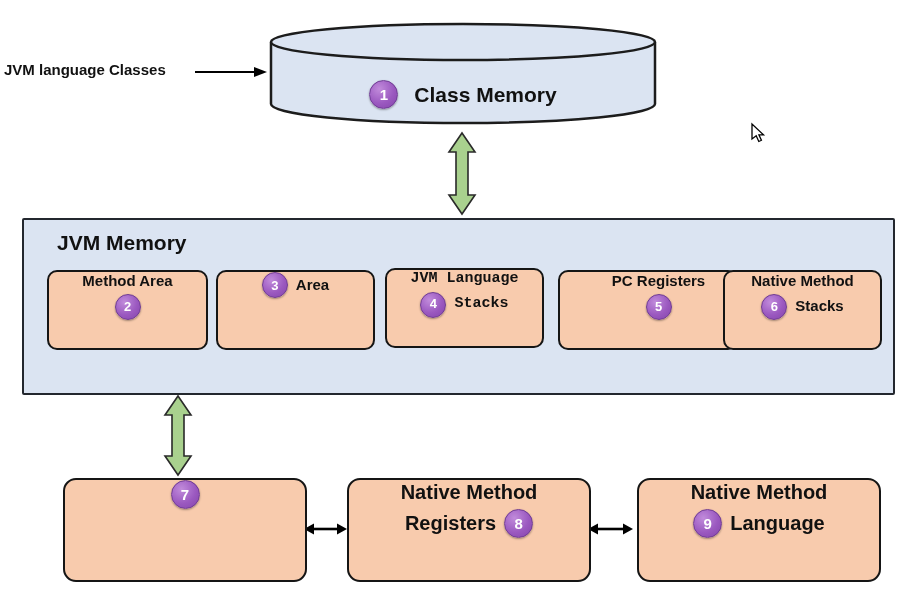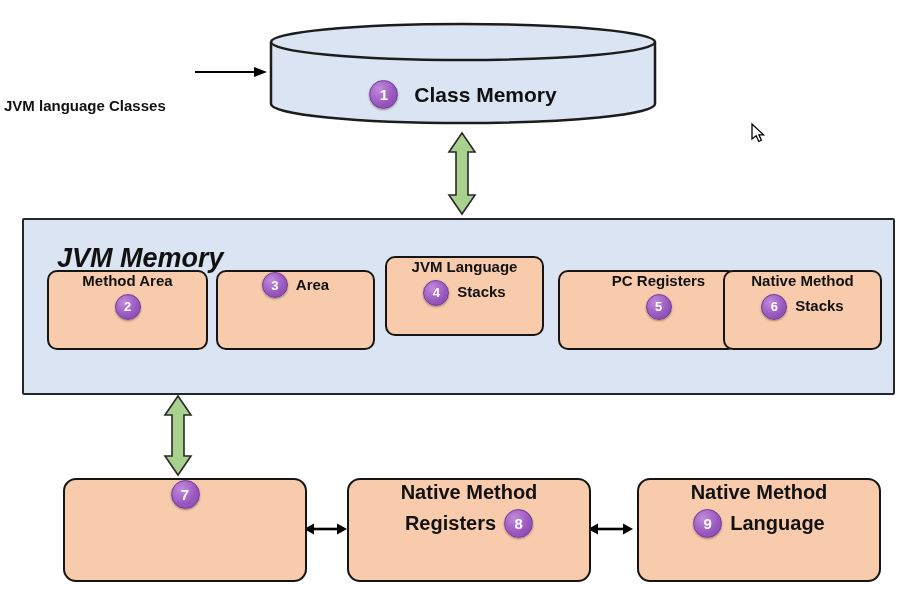--- a/index.html
+++ b/index.html
@@ -20,23 +20,23 @@
   .obox{
     position:absolute;background:#f8cbad;border:2px solid #151515;border-radius:10px;
     display:flex;flex-direction:column;align-items:center;justify-content:flex-start;
     gap:3px;font-weight:bold;font-size:15px;text-align:center;line-height:1.25;
   }
   .obox.big{border-radius:13px;font-size:20px;border-width:2.5px;gap:4px;}
   .membox{
     position:absolute;left:22px;top:218px;width:869px;height:173px;
     background:#dbe4f2;border:2px solid #23272e;border-radius:2px;
   }
-  .mem-title{position:absolute;left:57px;top:243px;font-size:27px;font-weight:bold;font-style:italic;}
+  .mem-title{position:absolute;left:57px;top:231px;font-size:21px;font-weight:bold;}
   .row{display:flex;align-items:center;justify-content:center;gap:8px;}
-  .input-label{position:absolute;left:4px;top:61px;font-size:15px;font-weight:bold;white-space:nowrap;margin-top:36px;}
+  .input-label{position:absolute;left:4px;top:61px;font-size:15px;font-weight:bold;white-space:nowrap;}
   .cyl-text{
     position:absolute;left:280px;top:80px;width:366px;
     display:flex;align-items:center;justify-content:center;gap:16px;
     font-size:21px;font-weight:bold;
   }
 </style>
 </head>
 <body>
 
 <div class="stage">
@@ -87,21 +87,21 @@
     <span class="badge">2</span>
   </div>
 
   <div class="obox" style="left:216px;top:270px;width:155px;height:76px;">
     <span class="row">
       <span class="badge">3</span>
       <span>Area</span>
     </span>
   </div>
 
-  <div class="obox" style="left:385px;top:256px;width:155px;height:76px;">
+  <div class="obox" style="left:385px;top:268px;width:155px;height:76px;font-family:Liberation Mono, monospace;">
     <span>JVM Language</span>
     <span class="row">
       <span class="badge">4</span>
       <span>Stacks</span>
     </span>
   </div>
 
   <div class="obox" style="left:558px;top:270px;width:155px;height:76px;padding-left:21px;">
     <span>PC Registers</span>
     <span class="badge">5</span>

